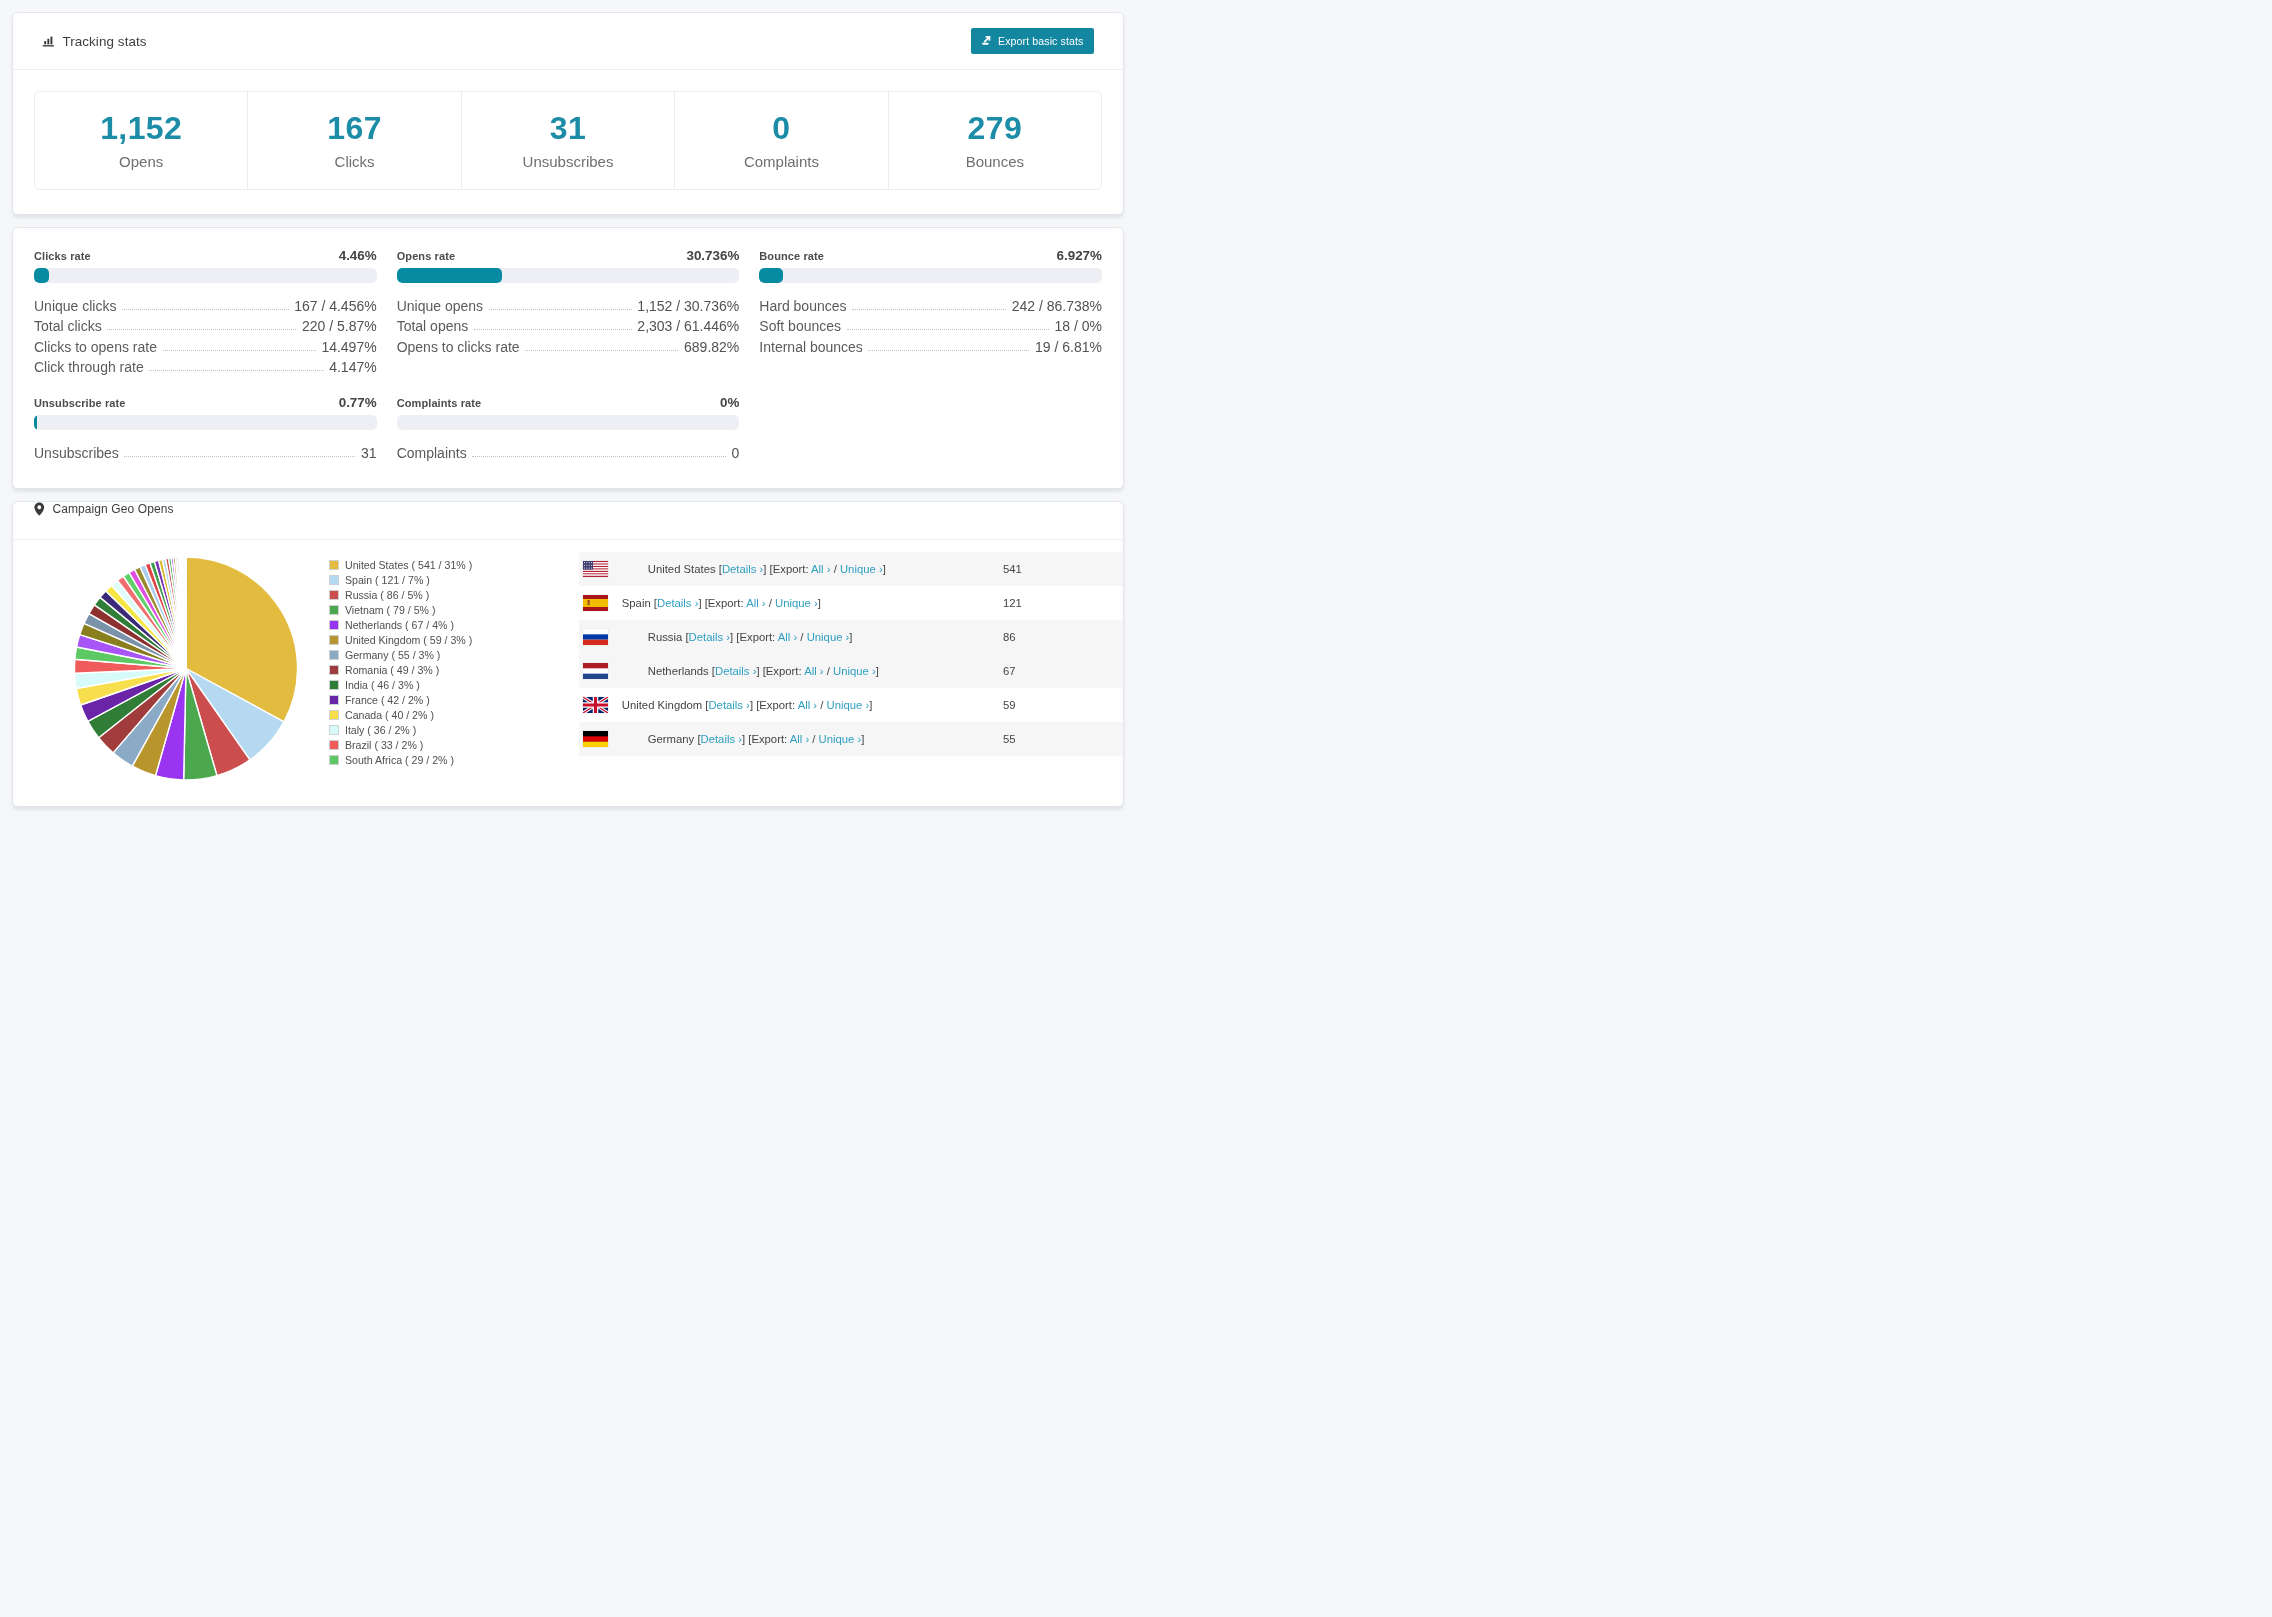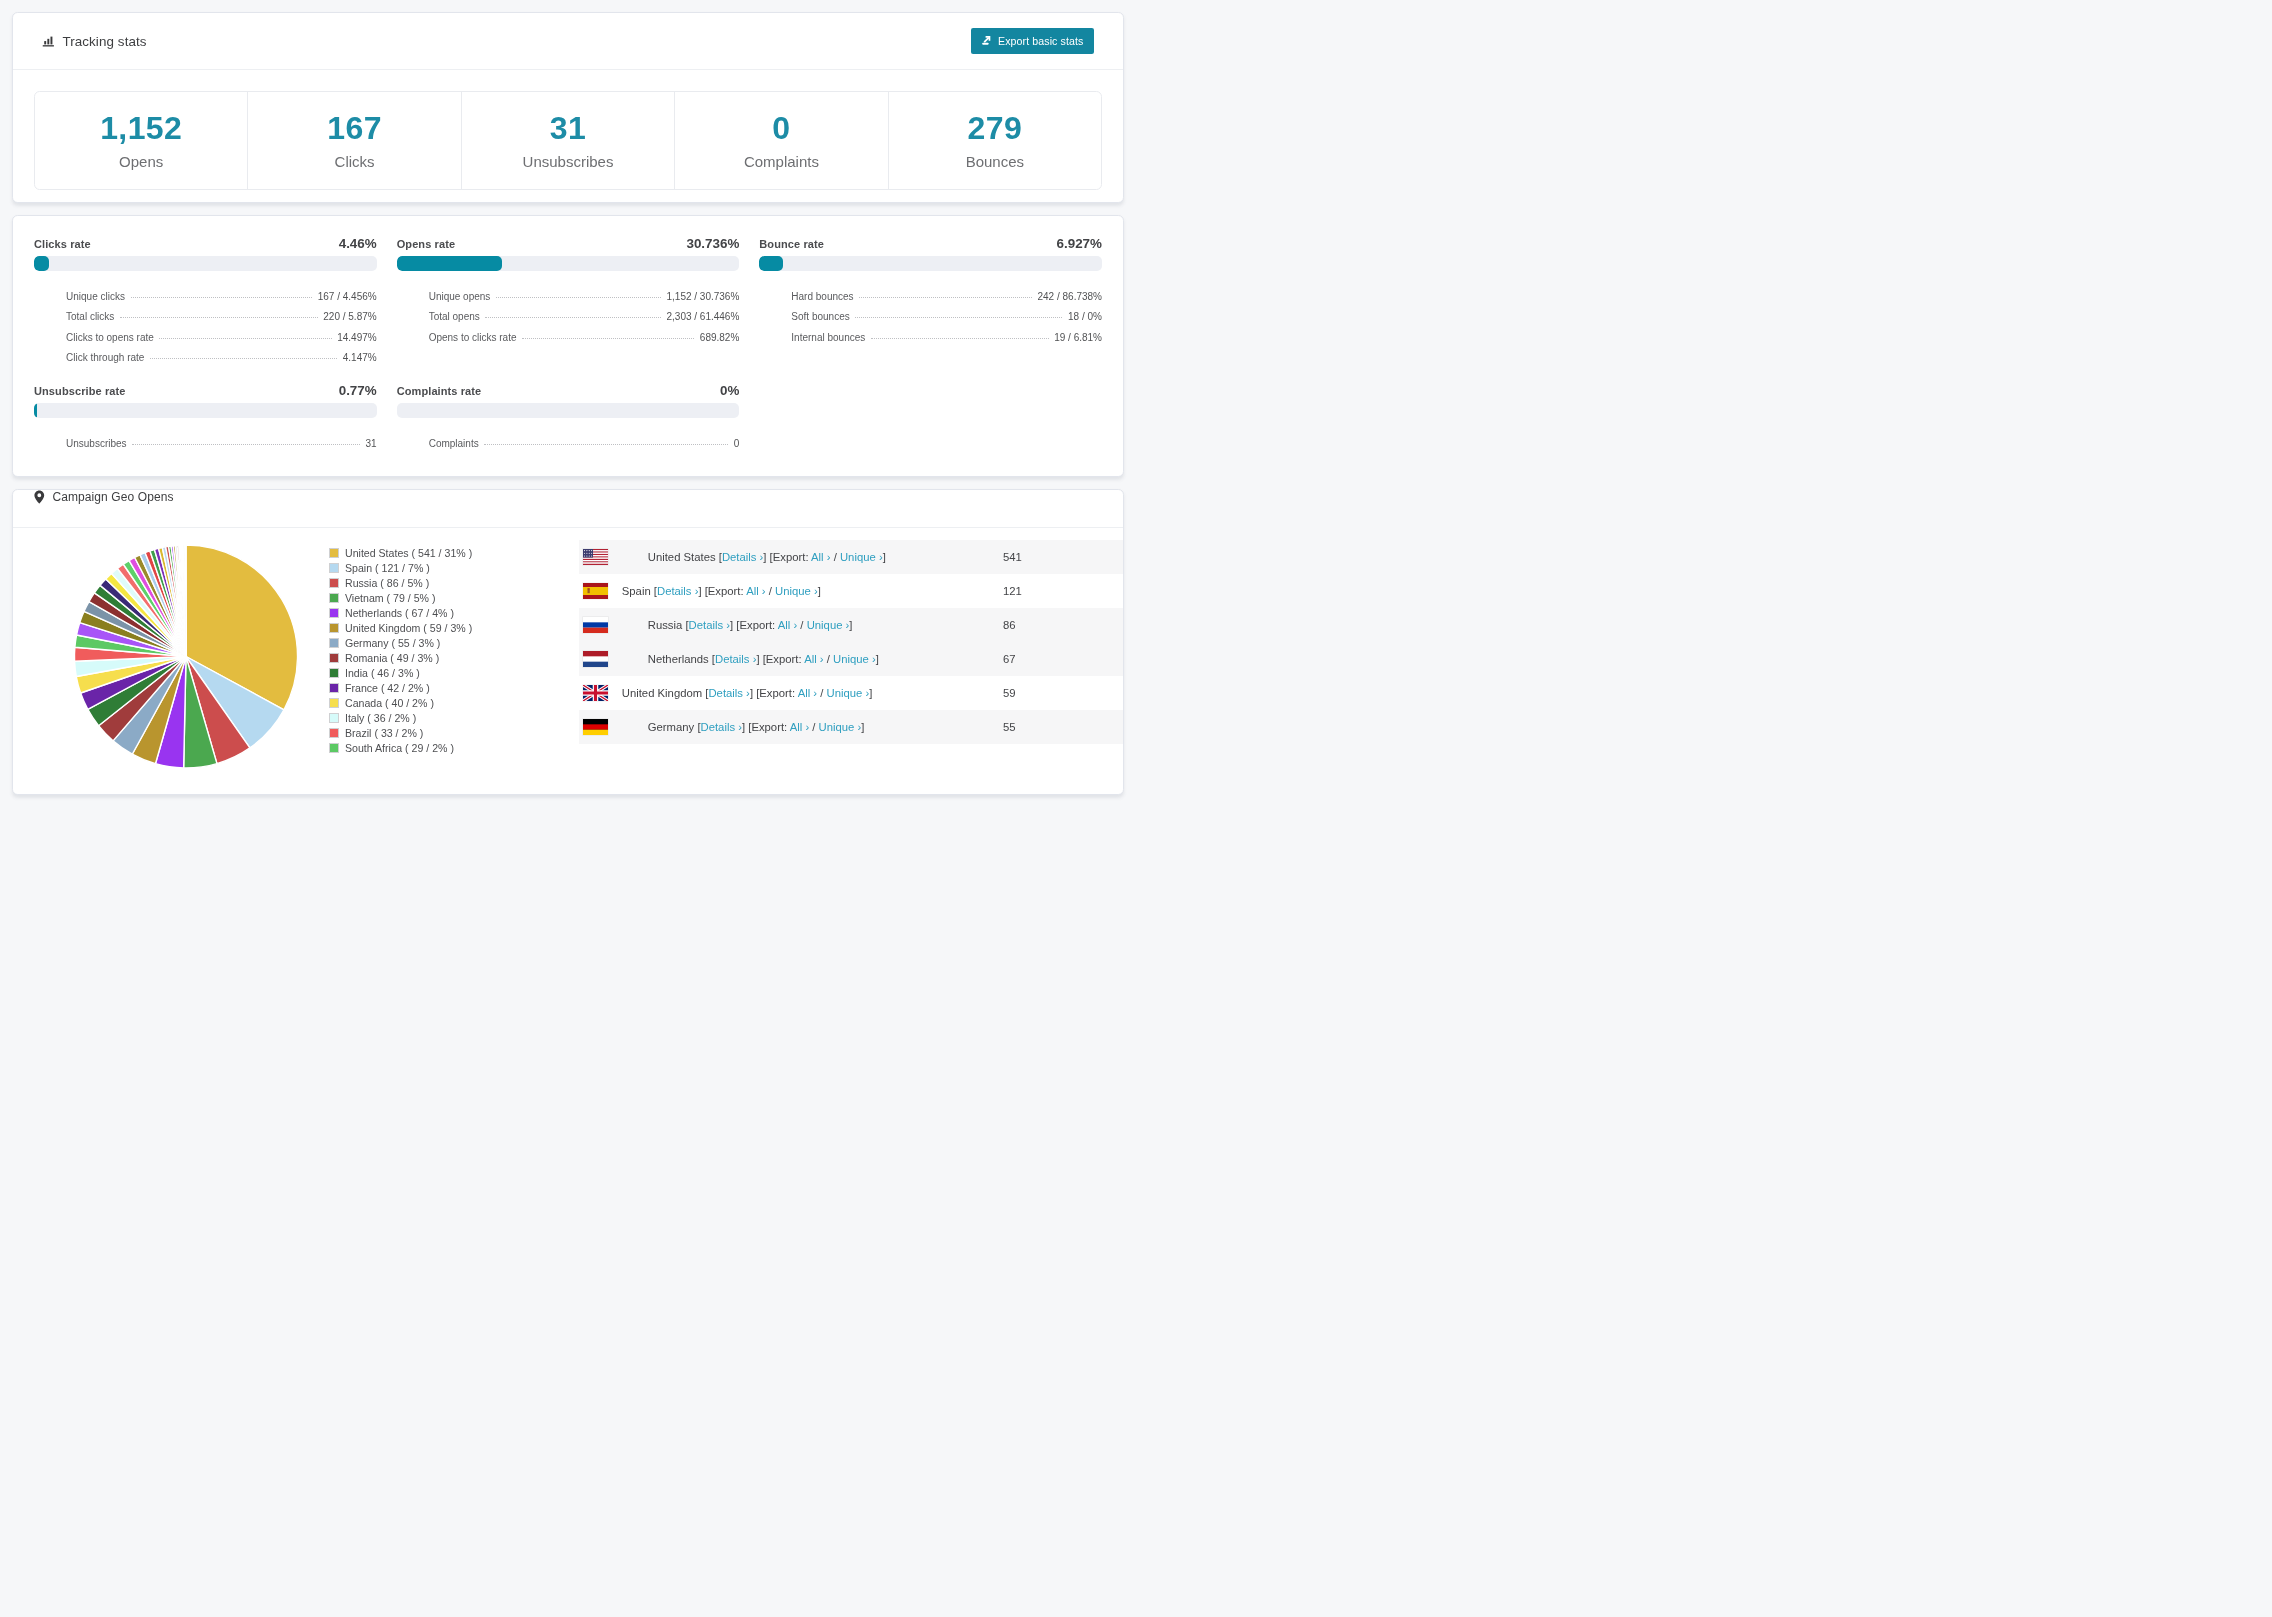--- a/index.html
+++ b/index.html
@@ -29,40 +29,40 @@
     font-size:13.4px; font-weight:500; color:#3d3e40; letter-spacing:0.1px; }
   .card-title svg { display:block; }
   .divider { height:0.7px; background:#edeff2; }
   .btn-export {
     display:flex; align-items:center; gap:5.6px;
     background:#1386a0; color:#fff; border:none; border-radius:2.1px;
     font-family:"Liberation Sans", sans-serif;
     font-size:10.6px; padding:6.4px 10.6px; cursor:pointer; letter-spacing:0.1px;
   }
   .stats-row {
-    display:flex; margin:21px 21px 12px 21px;
+    display:flex; margin:21px 21px 24px 21px;
     border:0.7px solid #e9ebef; border-radius:5.6px;
   }
   .stat-box {
     flex:1; height:97px; border-right:0.7px solid #e9ebef;
     display:flex; flex-direction:column; align-items:center; justify-content:center;
   }
   .stat-box:last-child { border-right:none; }
   .stat-number { font-size:32px; font-weight:bold; color:#1d8ca6; letter-spacing:0.4px; }
   .stat-label { font-size:15px; color:#6e6f72; margin-top:5.6px; }
   
   .rates-card { padding:20px 21px 25.4px 21px; }
   .rates-grid { display:grid; grid-template-columns:repeat(3,1fr); column-gap:20px; row-gap:18.4px; }
   .rate-head { display:flex; justify-content:space-between; align-items:baseline; }
   .rate-title { font-size:11px; font-weight:bold; color:#4b4c4f; letter-spacing:0.1px; }
   .rate-value { font-size:13.4px; font-weight:bold; color:#424346; }
   .bar-track { margin-top:5px; height:15.5px; background:#edeff4; border-radius:5px; overflow:hidden; }
   .bar-fill { height:100%; background:#068ba3; border-radius:5px; }
   .rate-rows { margin-top:11.3px; }
-  .rate-row { display:flex; align-items:flex-end; height:20.5px; font-size:10px;margin-left:32px; }
+  .rate-row { display:flex; align-items:flex-end; height:20.5px; font-size:14px; }
   .rate-row .lbl { color:#5a5b5e; white-space:nowrap; padding-bottom:1.4px; }
   .rate-row .leader { flex:1; border-bottom:0.7px dotted #bfc0c3; margin:0 5.6px 5px 5.6px; }
   .rate-row .val { color:#515254; white-space:nowrap; padding-bottom:1.4px; }
   
   .geo-card { height:306px; }
   .geo-header { display:flex; align-items:flex-start; gap:7.8px; height:37px; padding:0 21px;
     font-size:12px; font-weight:500; color:#3d3e40; letter-spacing:0.1px; }
   .geo-body { display:flex; padding:12.7px 0 0 53px; }
   .pie-wrap { width:240px; height:233px; flex:none; }
   .legend { list-style:none; margin:5.6px 0 0 22.6px; width:229px; flex:none; }

